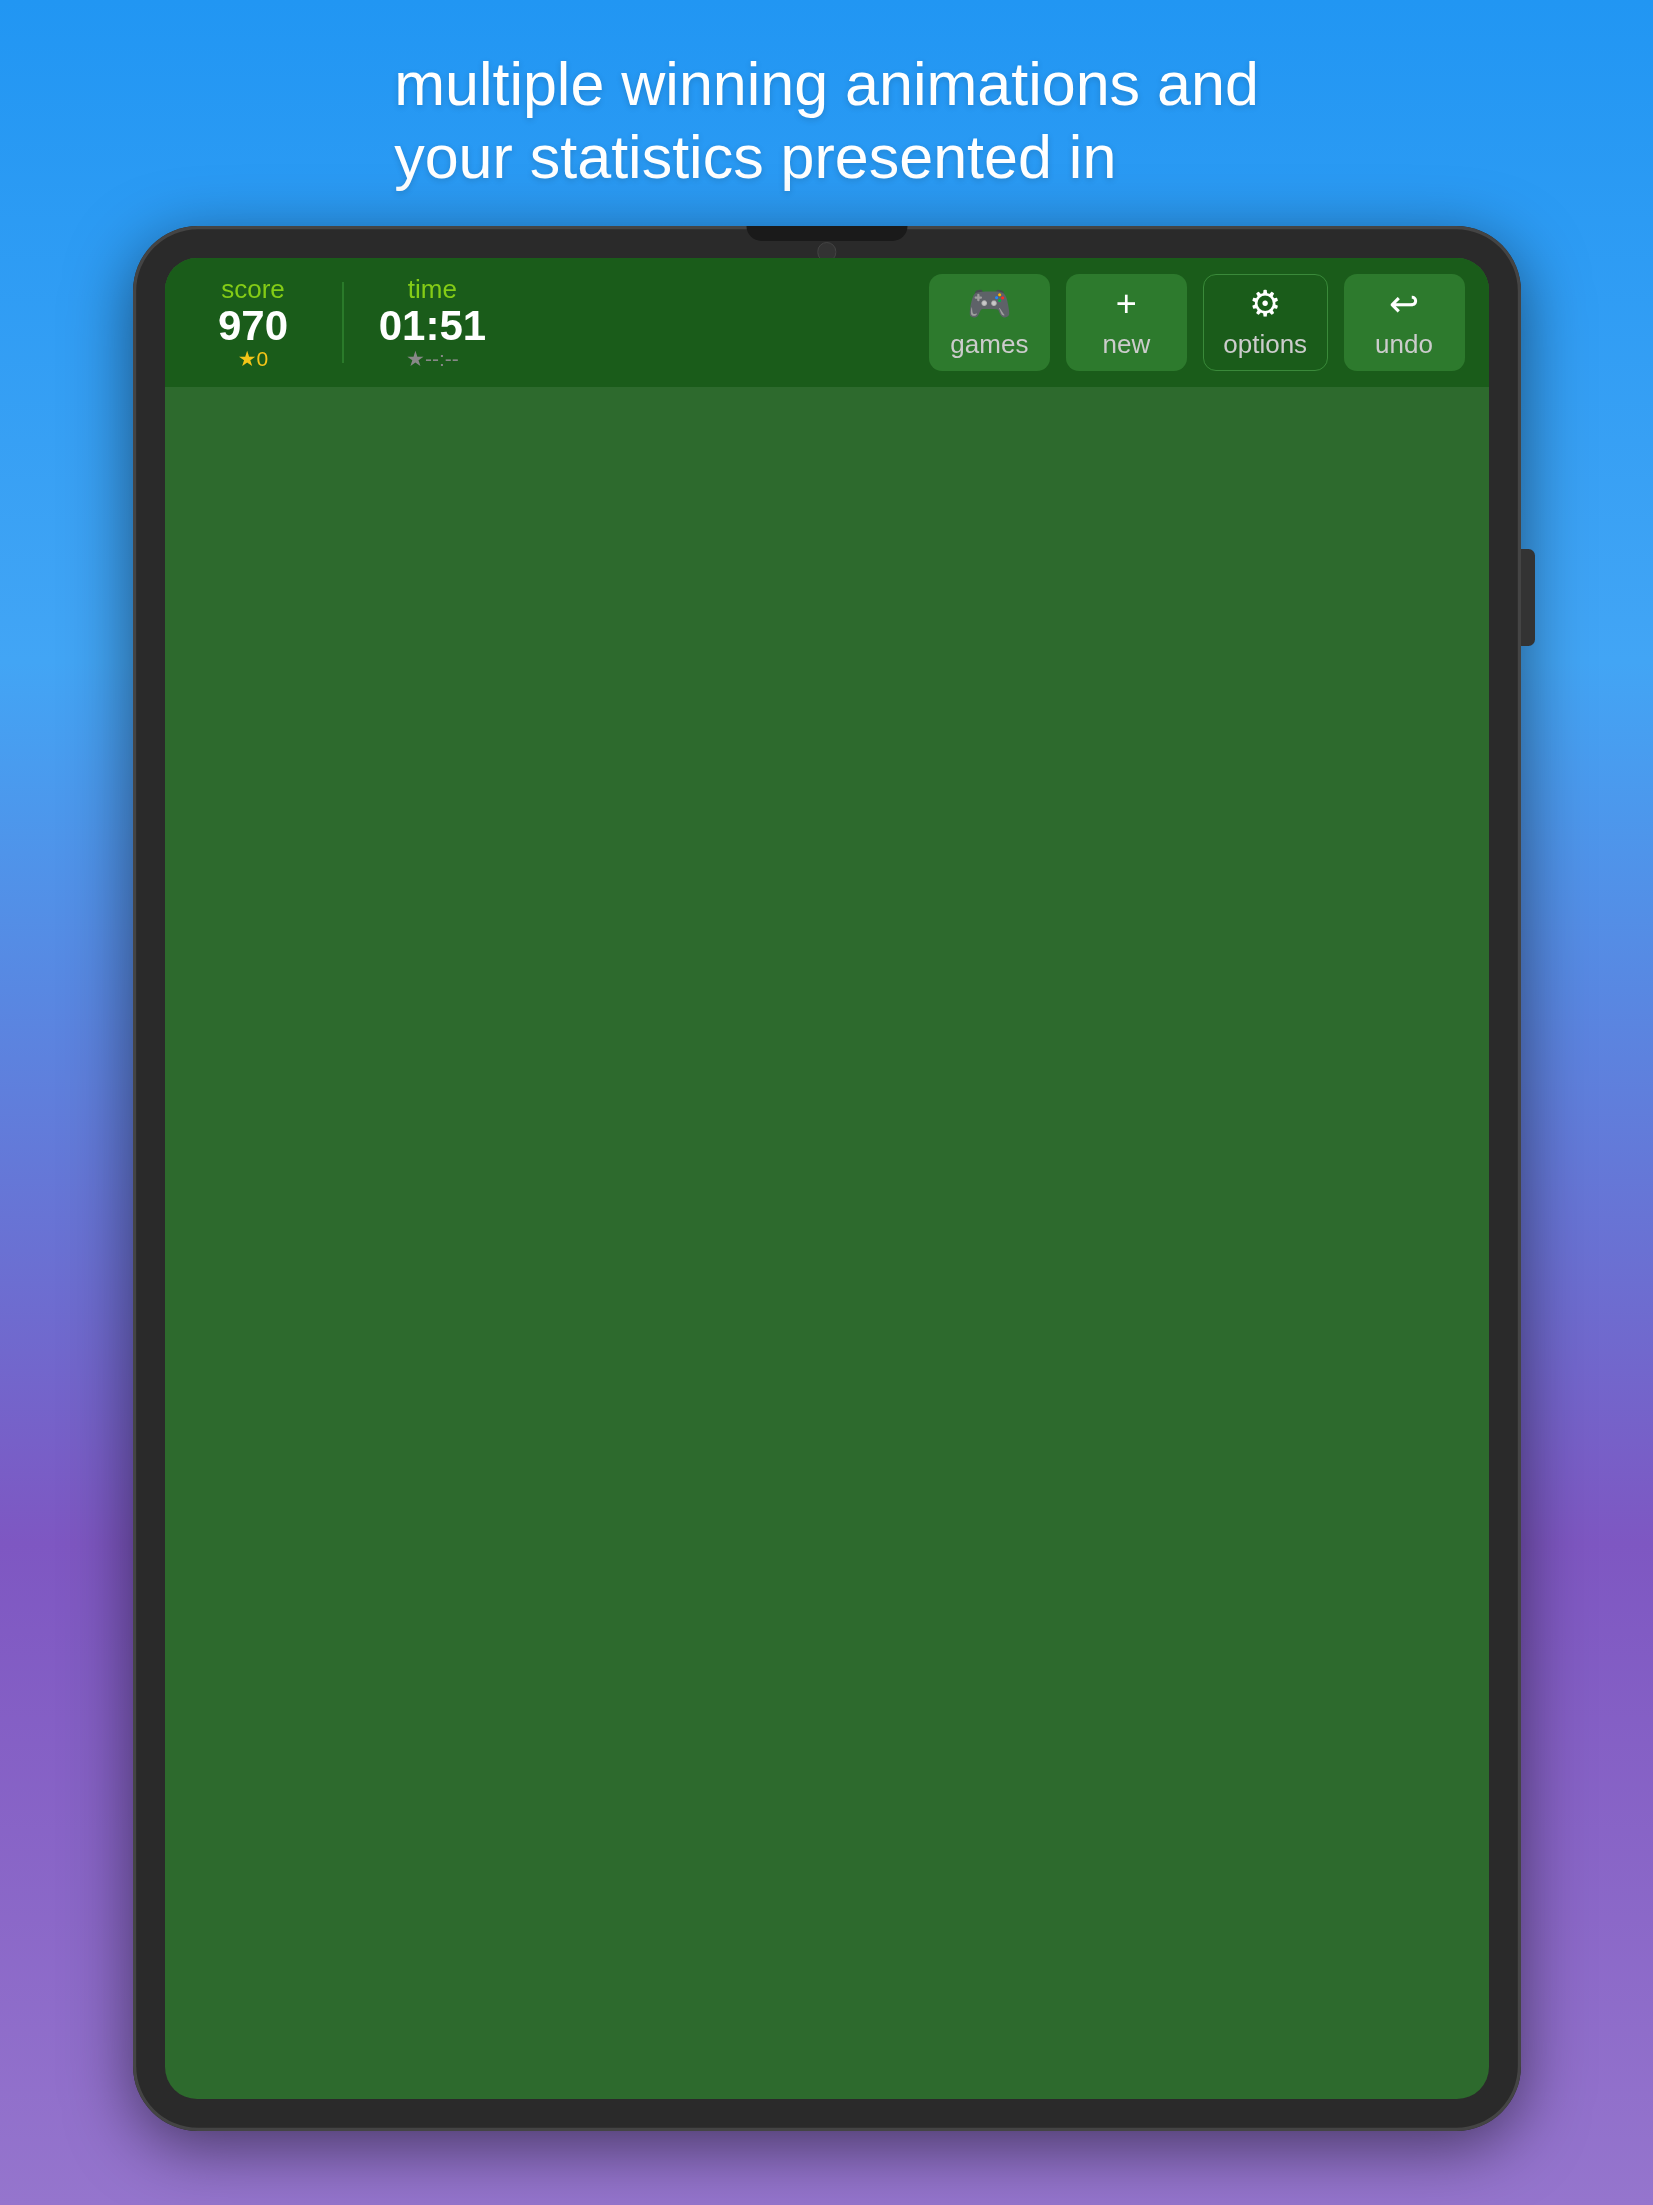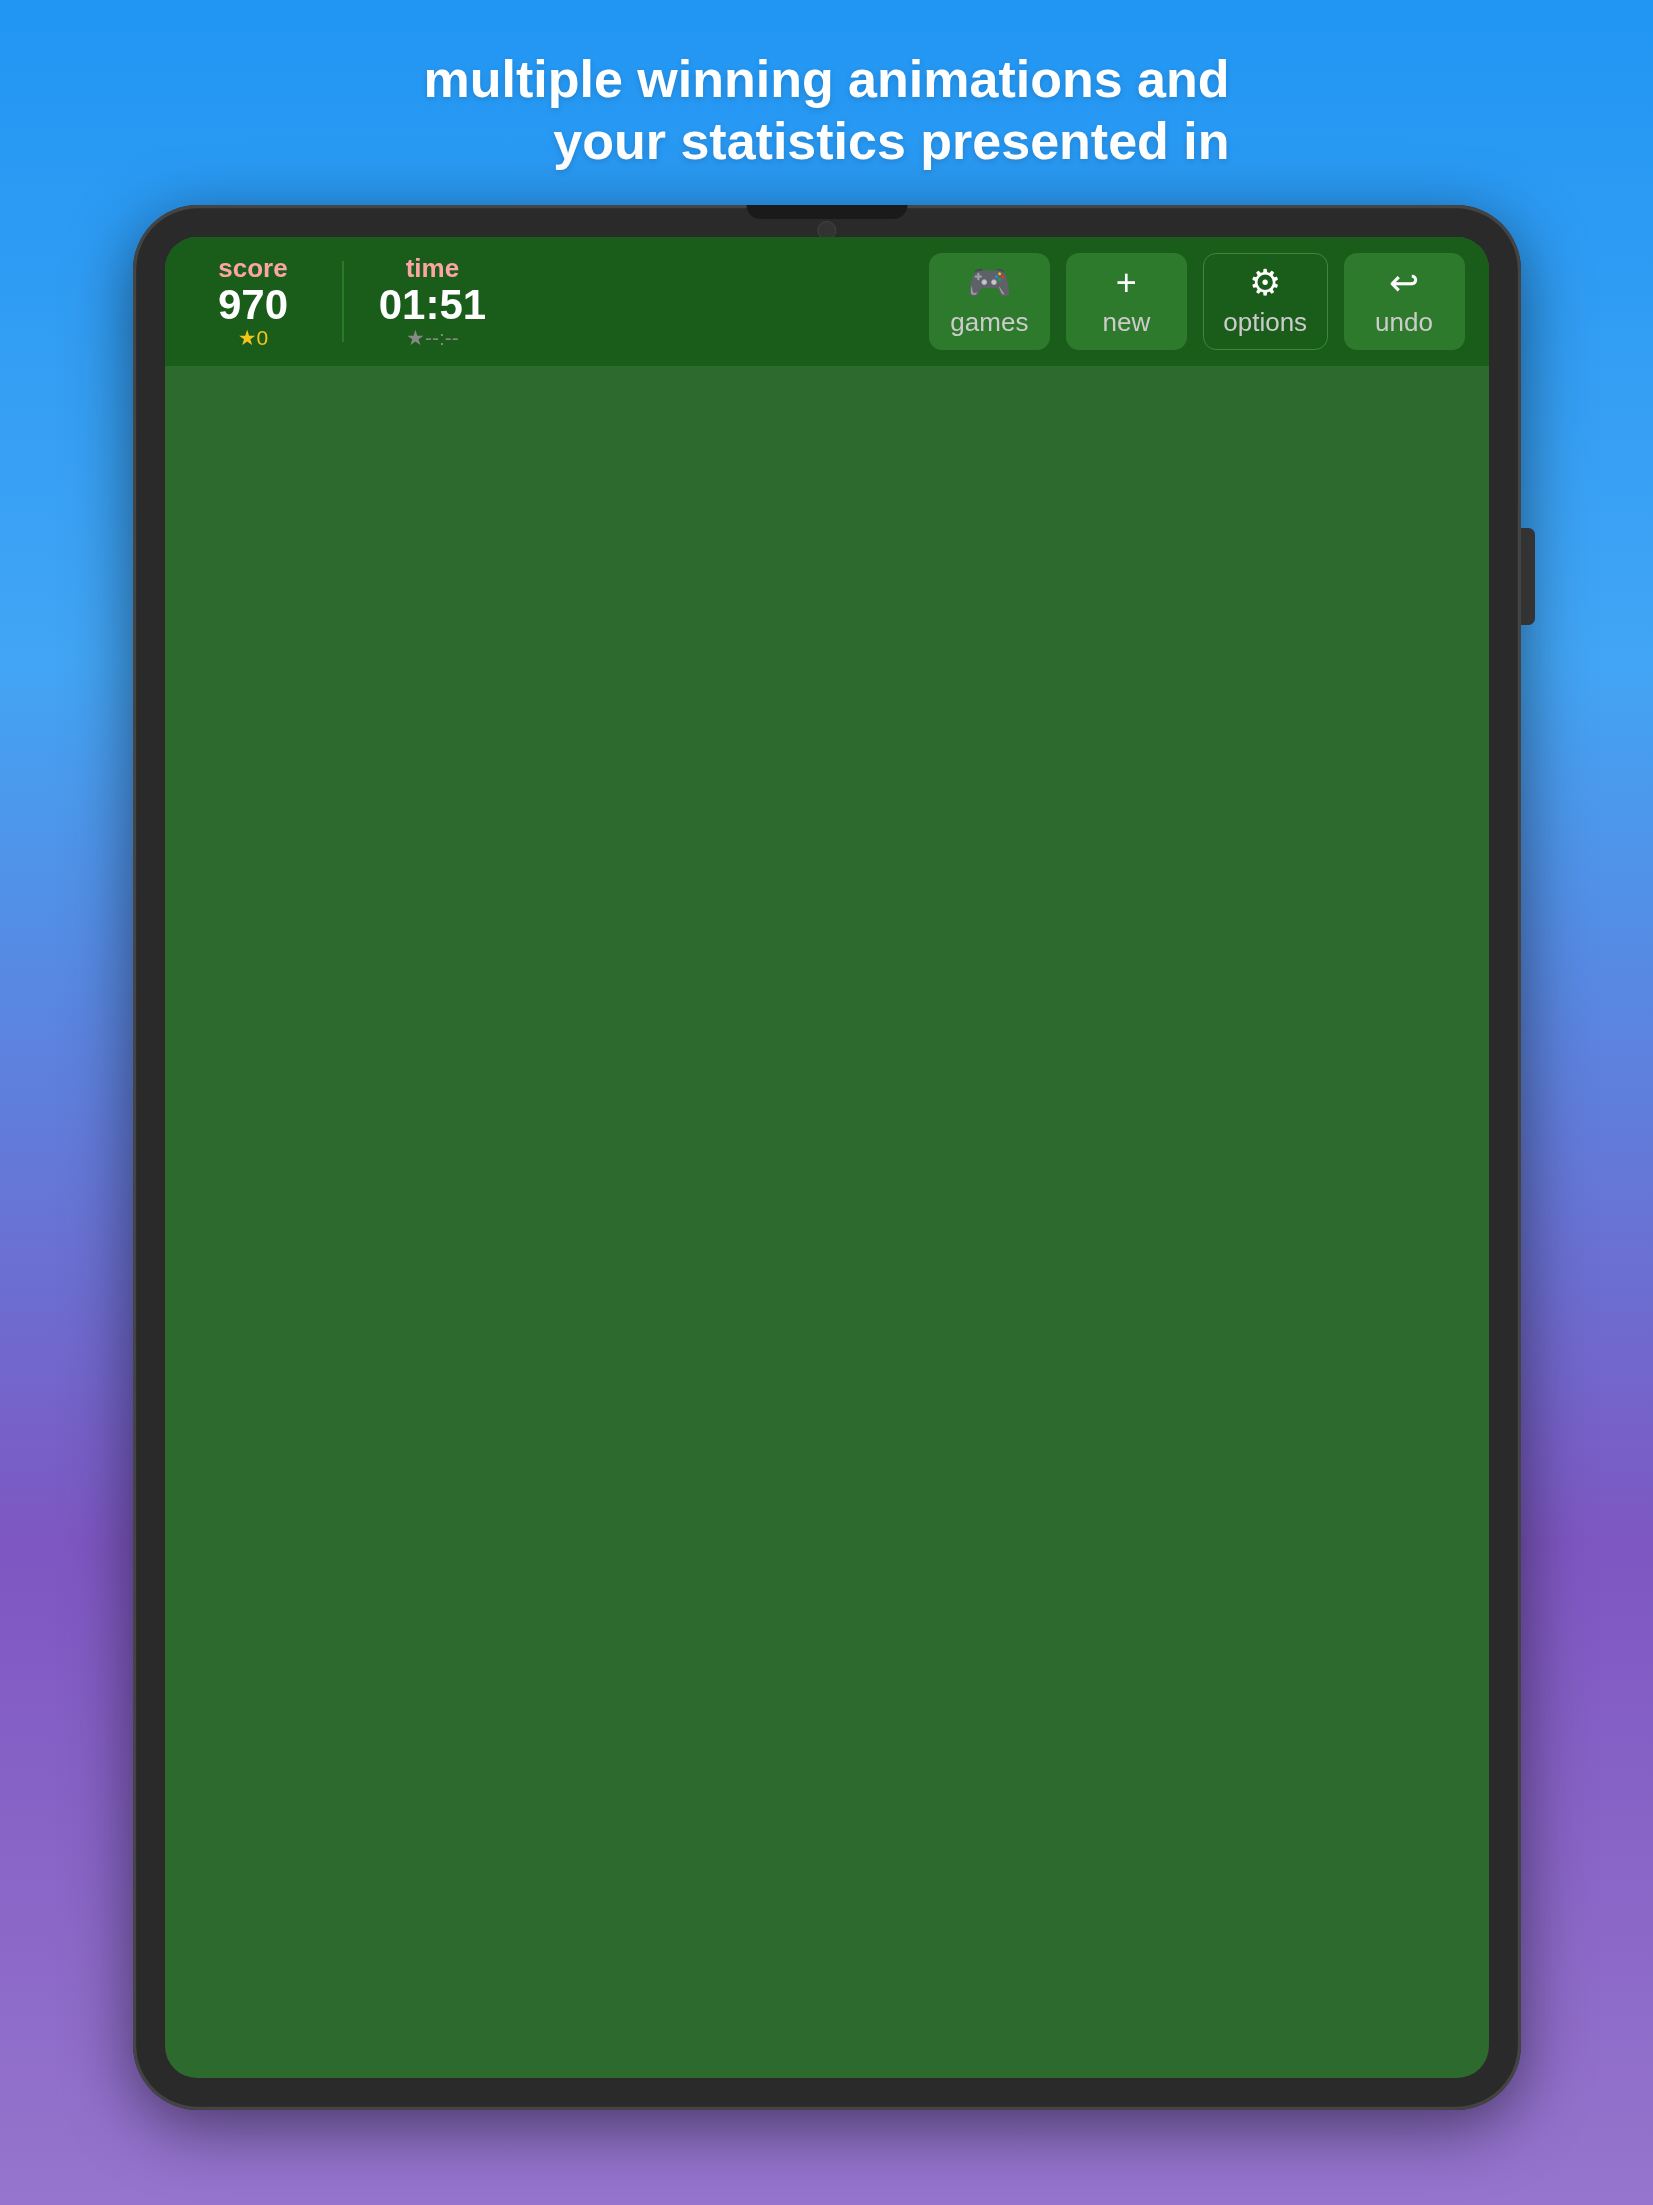--- a/index.html
+++ b/index.html
@@ -10,23 +10,23 @@
       font-family: -apple-system, BlinkMacSystemFont, 'Helvetica Neue', Arial, sans-serif;
       overflow: hidden;
       display: flex;
       flex-direction: column;
       align-items: center;
     }
 
     
     .header-text {
       color: #fff;
-      font-size: 52px;
-      font-weight: 700;
-      text-align: right;
+      font-size: 61px;
+      font-weight: 400;
+      text-align: left;
       padding: 48px 81px 32px;
       line-height: 1.2;
       text-shadow: 0 1.6px 6.5px rgba(0,0,0,0.15);
     }
 
     
     .tablet-frame {
       width: 1388px;
       height: 1905px;
       background: #2a2a2a;
@@ -82,22 +82,21 @@
 
     .score-block {
       display: flex;
       flex-direction: column;
       align-items: center;
       color: #ccc;
       min-width: 129px;
     }
     .score-block .label {
       font-size: 26px;
-      color: #fca5a5;
-      font-weight: bold;
+      color: #84cc16;
     }
     .score-block .value {
       font-size: 42px;
       font-weight: bold;
       color: #fff;
       line-height: 1;
     }
     .score-block .sub {
       font-size: 21px;
       color: #f5c518;

